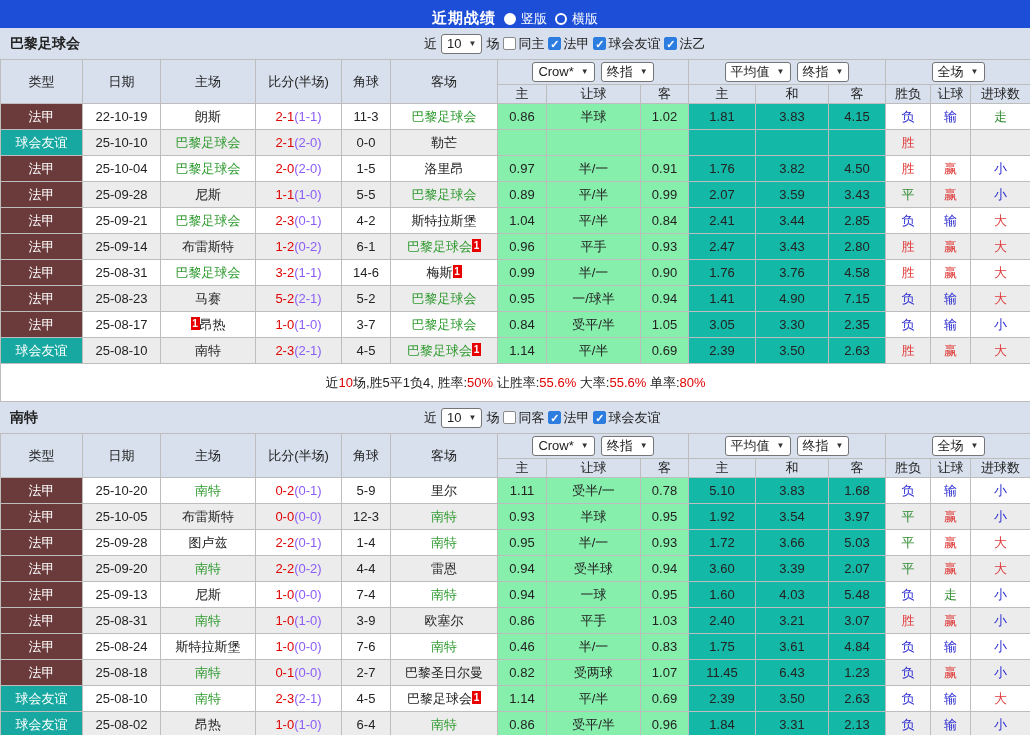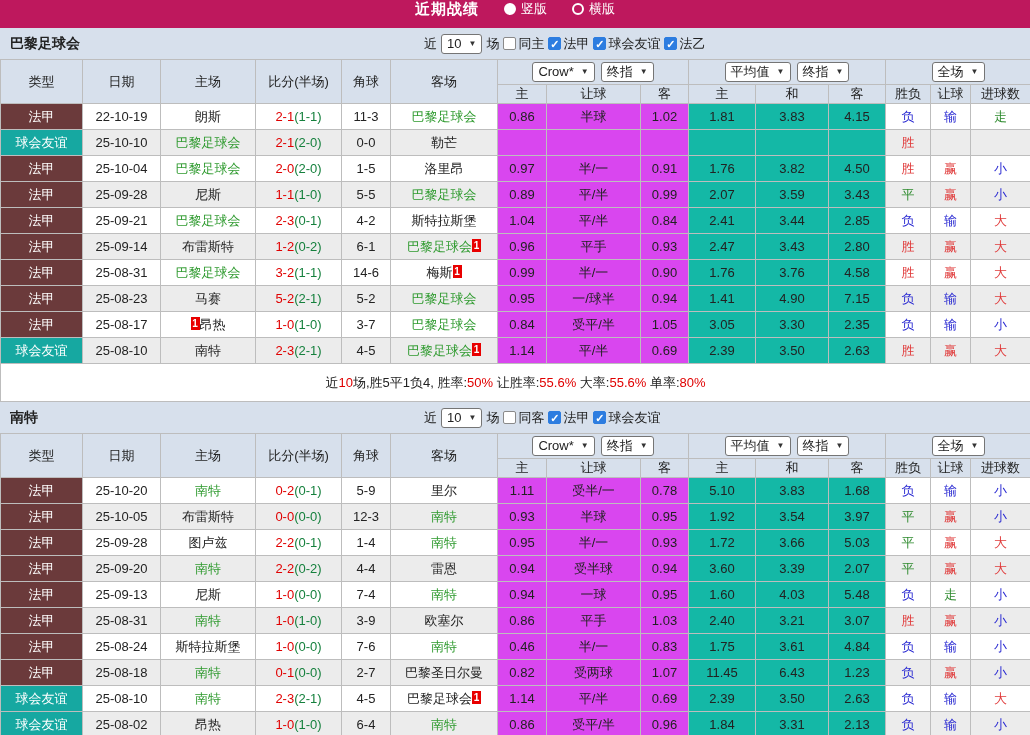--- a/index.html
+++ b/index.html
@@ -2,22 +2,22 @@
 <html><head>
 <meta charset="utf-8">
 <style>
   * { box-sizing: border-box; }
   html,body { margin:0; padding:0; }
   body {
     width:1030px; background:#fff; color:#222;
     font-family:"Liberation Sans", sans-serif;
   }
   .titlebar{
-    height:28px; background:#be185d; color:#fff;
-    display:flex; align-items:flex-start; justify-content:center; gap:25px;
+    height:28px; background:#1d4ed8; color:#fff;
+    display:flex; align-items:flex-end; justify-content:center; gap:8px;
   }
   .title{ font-weight:bold; font-size:15px; letter-spacing:1px; }
   .radio{ display:inline-flex; align-items:center; gap:5px; font-size:13px; cursor:pointer; }
   .radio-dot{ width:12px; height:12px; border:2px solid #fff; border-radius:50%; flex:0 0 auto; }
   .radio-dot.sel{ background:#fff; }
 
   .section-bar{
     height:31px; background:#D7E0EC; position:relative;
     display:flex; align-items:center;
   }
@@ -43,25 +43,25 @@
     white-space:nowrap; overflow:hidden;
   }
   thead th{ background:#D7E0EC; font-weight:normal; color:#222; }
   tr.drop th{ height:25px; }
   tr.sub th{ height:19px; }
   .drop-group{ display:inline-flex; gap:6px; align-items:center; justify-content:center; }
   tbody td{ height:26px; background:#fff; }
   td.type-league{ background:#6B3A3B; color:#fff; }
   td.type-friendly{ background:#16A8A1; color:#fff; }
   tr.alt td.plain{ background:#ECECEC; }
-  td.odds{ background:#d946ef; }
+  td.odds{ background:#86efac; }
   td.avg{ background:#14b8a6;margin-top:24px; }
   .hl{ color:#2E9A2E; }
   .score-main{ color:#E00000; }
-  .score-half{ color:#15803d; }
+  .score-half{ color:#8b5cf6; }
   .c-r{ color:#E03A3A; }
   .c-b{ color:#2A2AD2; }
   .c-g{ color:#2E8B2E; }
   .badge{
     display:inline-block; background:#E80000; color:#fff; font-size:10px;
     line-height:13px; min-width:9px; padding:0 1px; font-weight:bold;
     vertical-align:2px;
   }
   td.summary{ height:38px; }
   .sum-k{ color:#222; }

